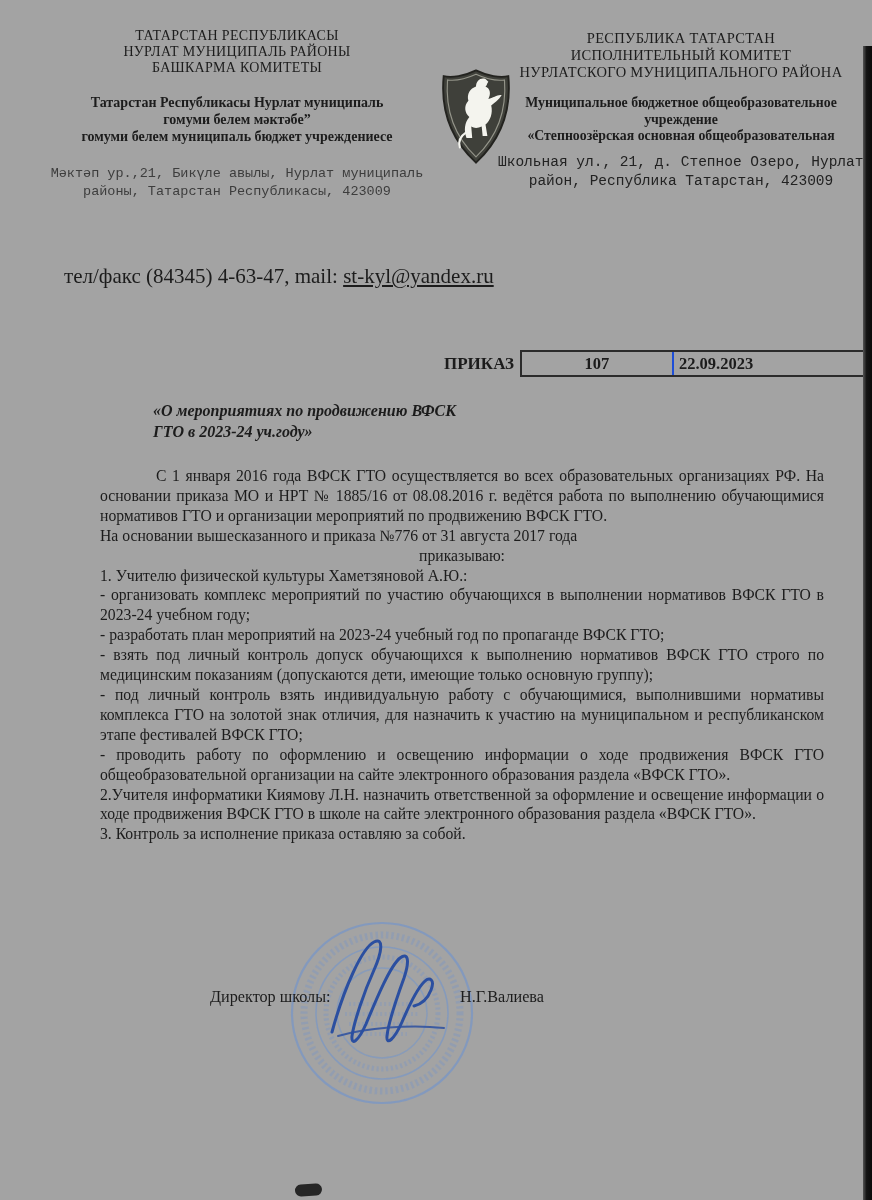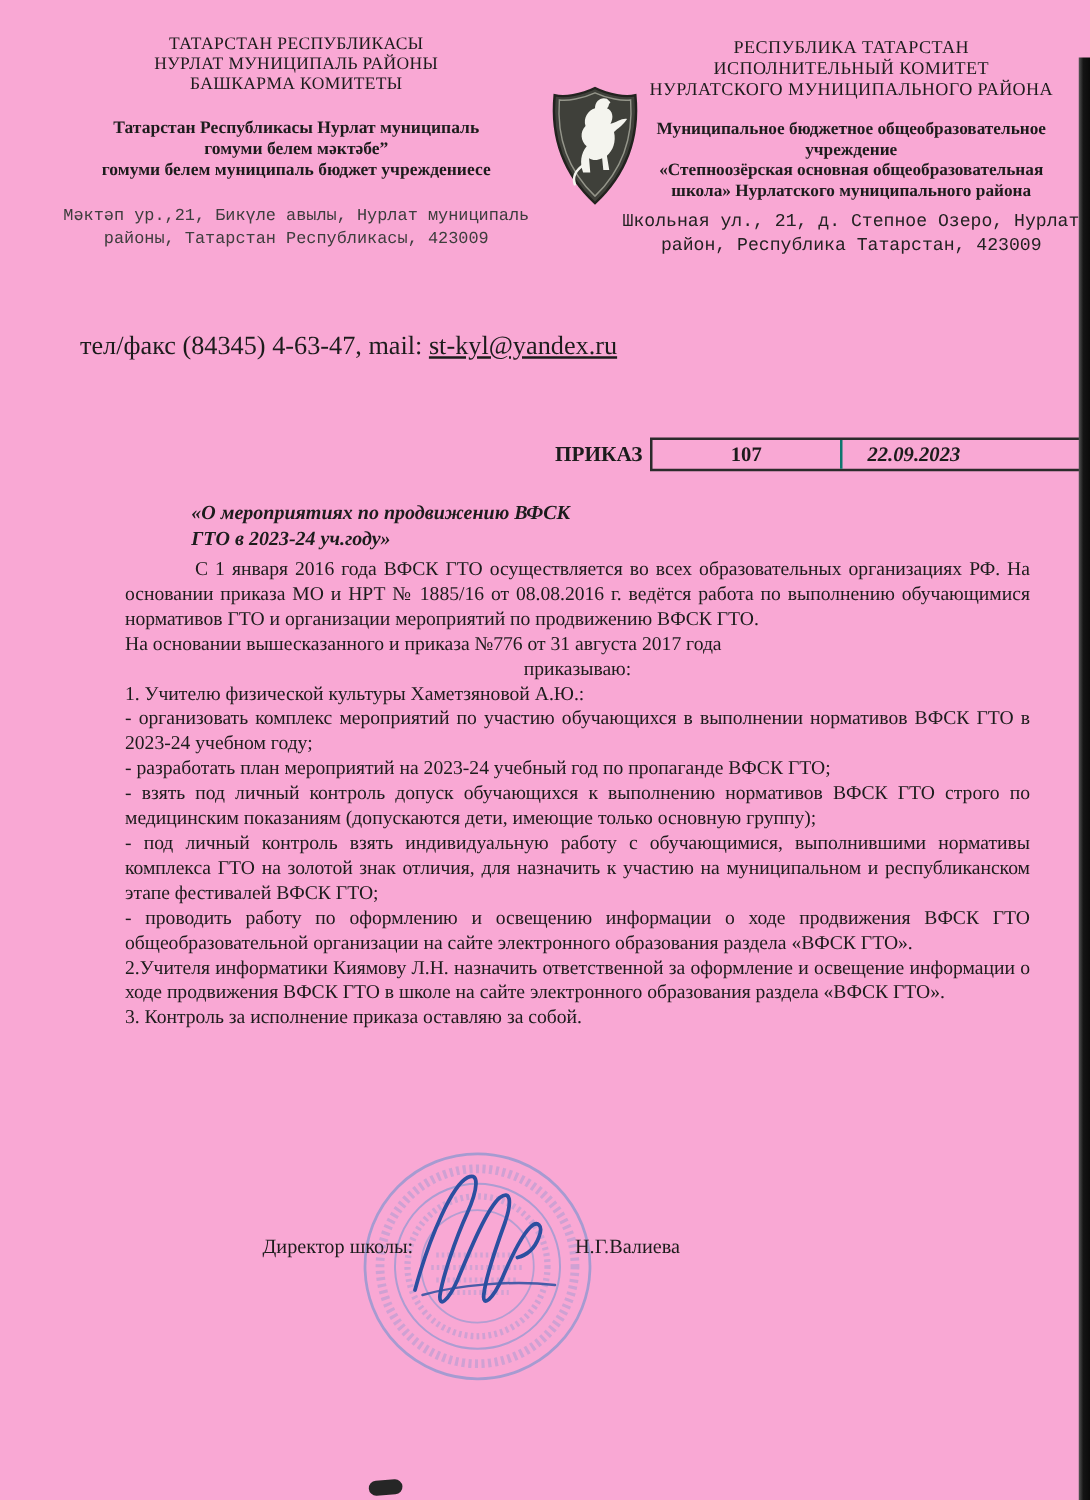--- a/index.html
+++ b/index.html
@@ -1,19 +1,19 @@
 <!DOCTYPE html>
 <html><head>
 <meta charset="utf-8">
 <style>
   * { box-sizing: border-box; }
   html,body { margin:0; padding:0; background:#d8d8d8; }
   .page {
     position:relative; width:872px; height:1200px; margin:0 auto;
-    background:#f9a8d4; overflow:hidden;
+    background:#a3a3a3; overflow:hidden;
     font-family:"Liberation Serif", serif; color:#1c1c1c;
   }
   .line { white-space:nowrap; }
 
   
   .hdr-left {
     position:absolute; left:40px; top:28px; width:394px; text-align:center;
   }
   .hdr-right {
     position:absolute; left:498px; top:30px; width:366px; text-align:center;
@@ -39,32 +39,32 @@
     position:absolute; left:444px; top:350px;
     display:flex; align-items:flex-end;
   }
   .order-label {
     font-weight:bold; font-size:17px; line-height:27px; padding-right:6px;
   }
   .order-table { display:flex; border:2px solid #2b2b2b; height:27px; }
   .order-cell {
     font-weight:bold; font-size:16.5px; line-height:23px;
   }
-  .order-num { width:152px; text-align:center; border-right:2px solid #0f766e; }
-  .order-date { width:193px; padding-left:20px; text-align:left;font-style:italic; }
+  .order-num { width:152px; text-align:center; border-right:2px solid #1d4ed8; }
+  .order-date { width:193px; padding-left:5px; text-align:left; }
 
   
   .subject {
     position:absolute; left:153px; top:400px;
     font-weight:bold; font-style:italic; font-size:16px; line-height:21px;
   }
 
   
   .body-text {
-    position:absolute; left:100px; top:446px; width:724px;
+    position:absolute; left:100px; top:466px; width:724px;
     font-size:15.7px; line-height:19.9px; text-align:justify;
   }
   .body-text p { margin:0; }
   .p-indent { text-indent:56px; }
   .p-center { text-align:center; }
 
   
   .sig-label { position:absolute; left:210px; top:988px; font-size:16.2px; z-index:4; }
   .sig-name  { position:absolute; left:460px; top:988px; font-size:16.2px; z-index:4; }
   .stamp     { position:absolute; left:287px; top:918px; z-index:1; }
@@ -112,21 +112,20 @@
   <div class="hdr-right">
     <div class="org-lines">
       <div class="line">РЕСПУБЛИКА  ТАТАРСТАН</div>
       <div class="line">ИСПОЛНИТЕЛЬНЫЙ КОМИТЕТ</div>
       <div class="line">НУРЛАТСКОГО МУНИЦИПАЛЬНОГО РАЙОНА</div>
     </div>
     <div class="name-lines">
       <div class="line">Муниципальное бюджетное общеобразовательное</div>
       <div class="line">учреждение</div>
       <div class="line">«Степноозёрская основная общеобразовательная</div>
-      <div class="line">школа» Нурлатского муниципального района</div>
     </div>
     <div class="addr-lines">
       <div class="line">Школьная ул., 21, д. Степное  Озеро, Нурлатский</div>
       <div class="line">район, Республика Татарстан, 423009</div>
     </div>
   </div>
 
   <div class="contact">
     <span>тел/факс (84345) 4-63-47,  mail: </span><span class="email">st-kyl@yandex.ru</span>
   </div>

